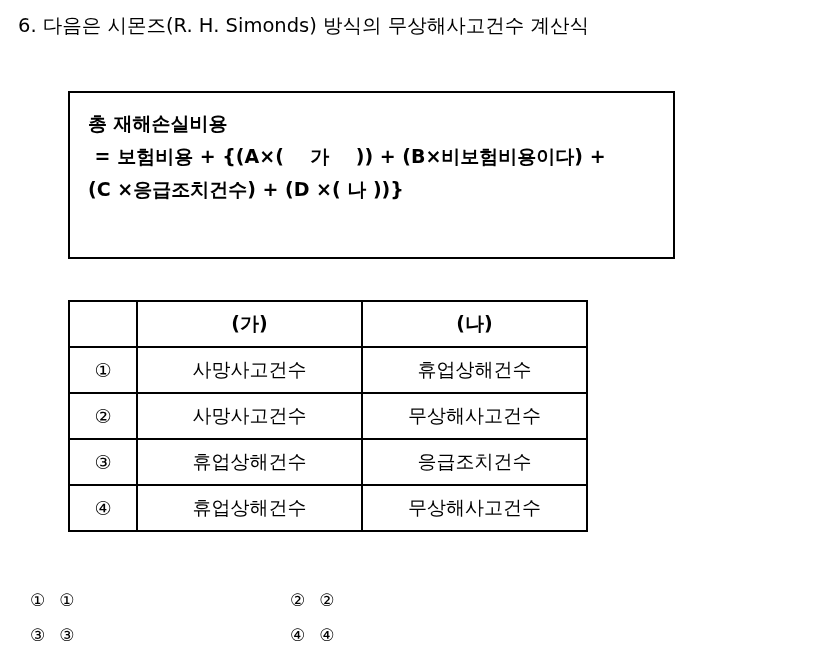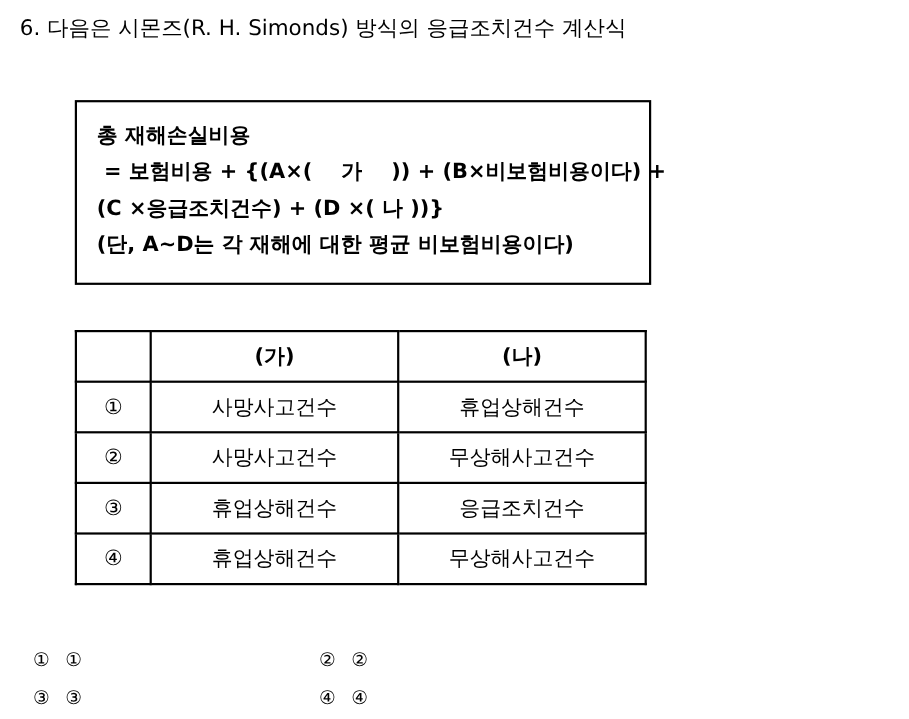--- a/index.html
+++ b/index.html
@@ -42,21 +42,21 @@
   .question .qtext-line2 {
     display: block;
     padding-left: 26px;
   }
 
   
   .formula-box {
     position: absolute;
     left: 68px;
     top: 91px;
-    width: 524px;
+    width: 607px;
     height: 168px;
     border: 2px solid #000;
     box-sizing: border-box;
     padding: 14px 18px 0 18px;
   }
   .formula-line {
     font-size: 19px;
     line-height: 33px;
     white-space: pre;
     letter-spacing: 0px;
@@ -117,28 +117,27 @@
   }
   .ans-mark { font-size: 17px; }
   .ans-label { font-size: 17px; }
 </style>
 </head>
 <body>
 
 <div class="page">
 
   <div class="question">
-    <span class="qtext-line1"><span class="qnum">6.</span> <span>다음은 시몬즈(R. H. Simonds) 방식의 응급조치건수 계산식</span></span>
+    <span class="qtext-line1"><span class="qnum">6.</span> <span>다음은 시몬즈(R. H. Simonds) 방식의 무상해사고건수 계산식</span></span>
   </div>
 
   <div class="formula-box">
     <div class="formula-line bold">총 재해손실비용</div>
     <div class="formula-line l2"> = 보험비용 + {(A×(    가    )) + (B×비보험비용이다) +</div>
     <div class="formula-line">(C ×응급조치건수) + (D ×( 나 ))}</div>
-    <div class="formula-line">(단, A~D는 각 재해에 대한 평균 비보험비용이다)</div>
   </div>
 
   <table class="choice-table">
     <thead>
       <tr>
         <td class="col-num"></td>
         <td class="col-a">(가)</td>
         <td class="col-b">(나)</td>
       </tr>
     </thead>

